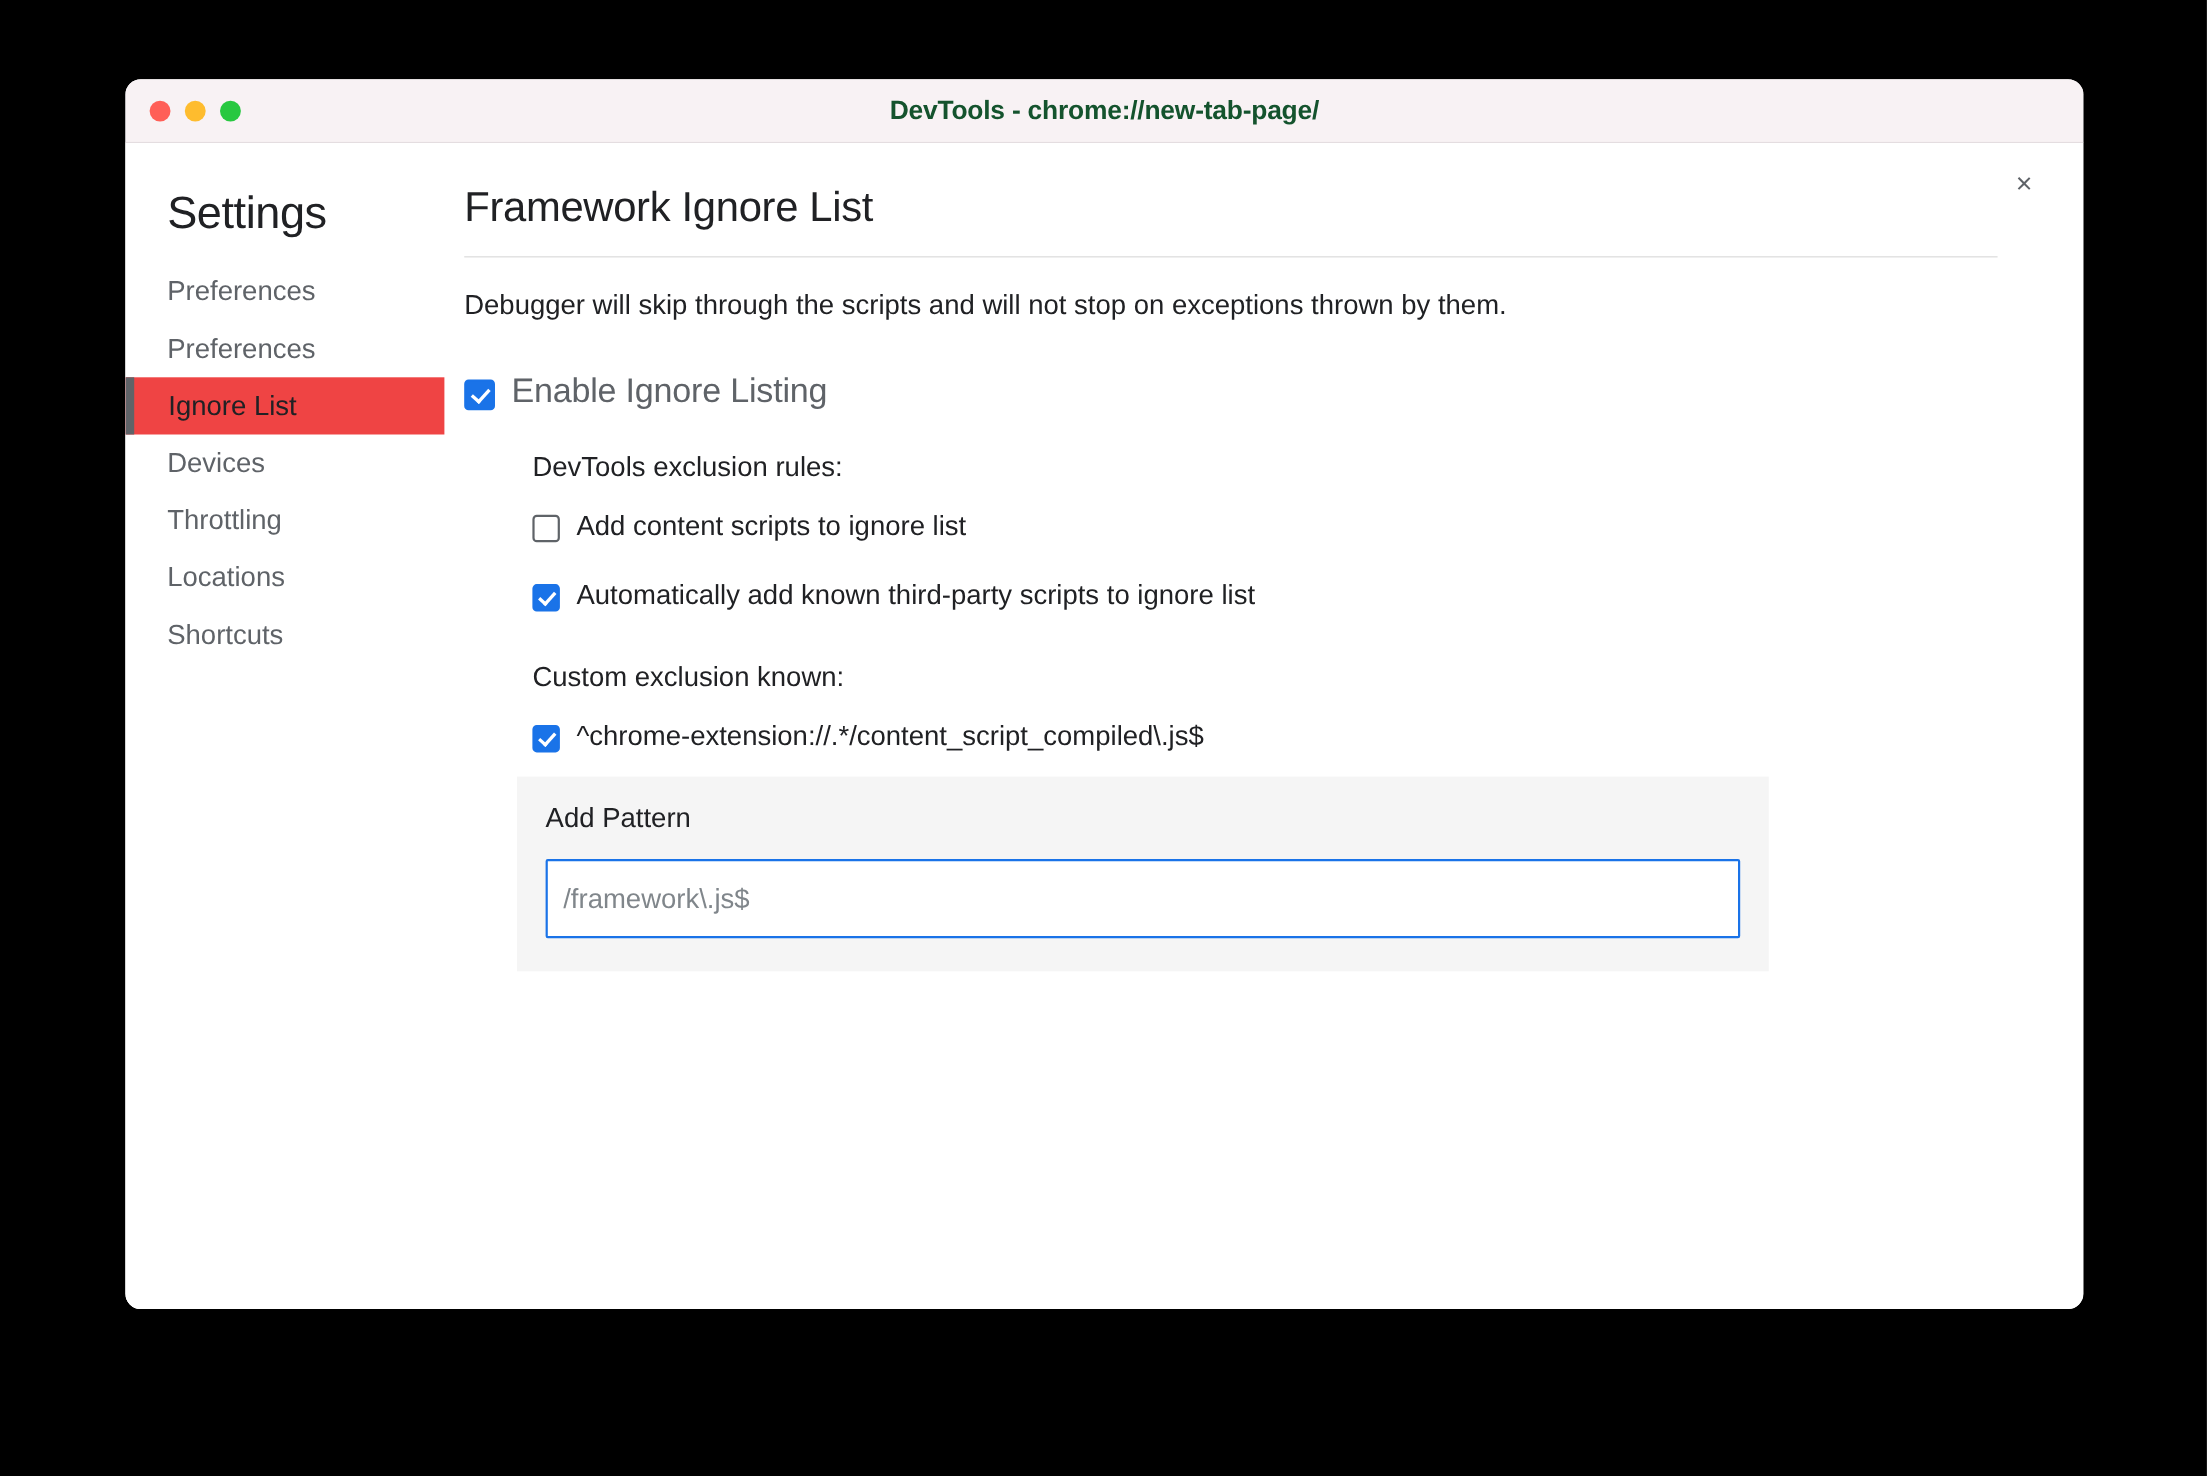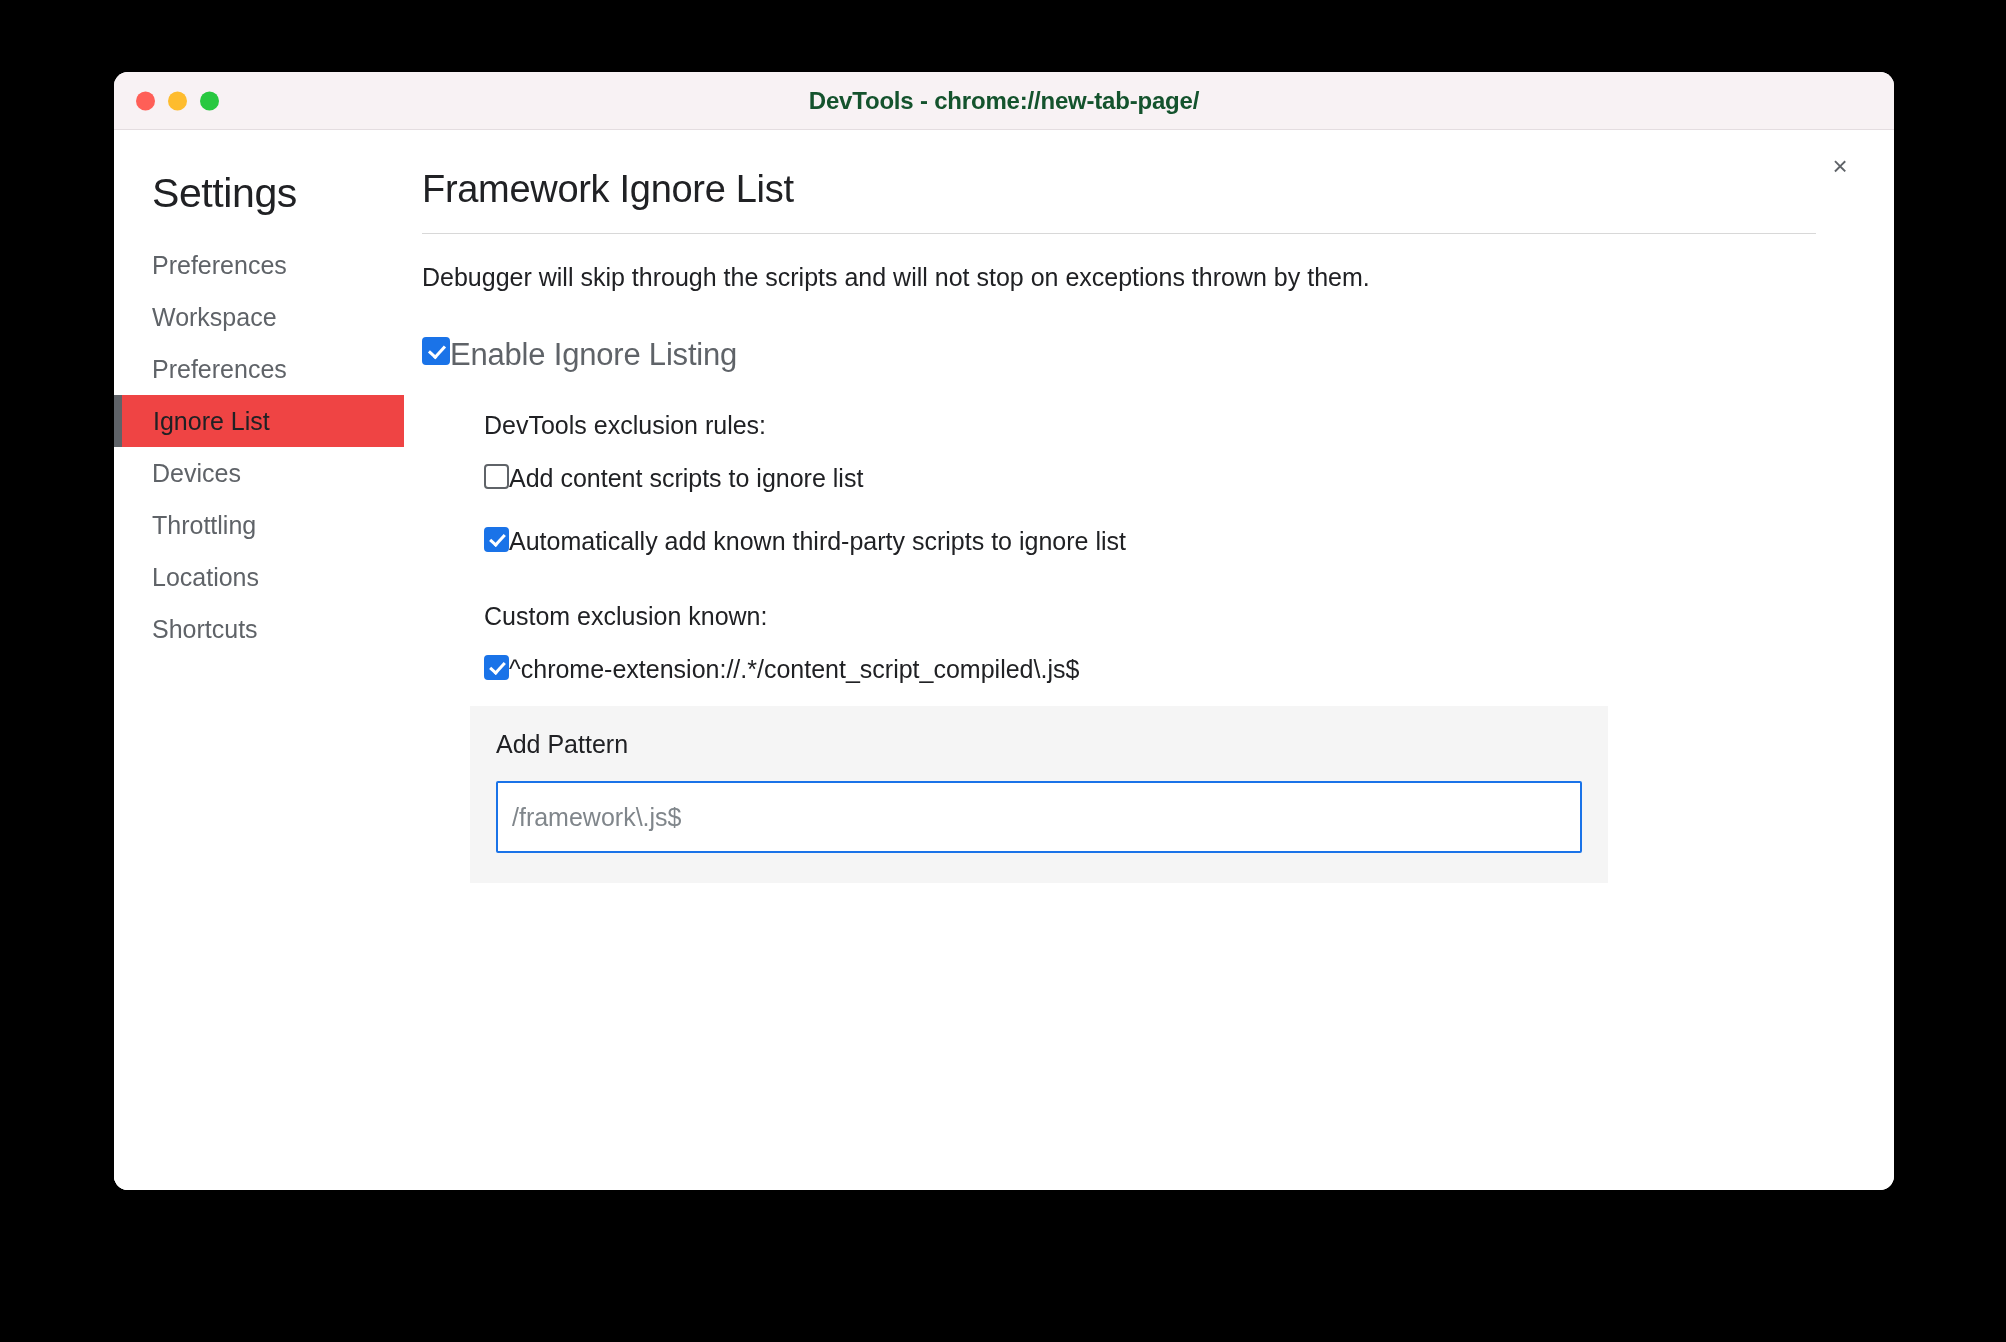--- a/index.html
+++ b/index.html
@@ -163,21 +163,22 @@
   .description {
     font-size: 25px;
     color: #202124;
     margin: 0 0 44px 0;
     line-height: 1.25;
   }
 
   
   .cb-row {
     display: flex;
-    align-items: flex-start;
+    align-items: flex-end;
+    gap: 15px;
     cursor: pointer;
   }
   .cb {
     flex: 0 0 auto;
     width: 25px;
     height: 25px;
     border-radius: 4px;
     box-sizing: border-box;
     display: inline-block;
     position: relative;
@@ -315,23 +316,20 @@
     <div class="win-body">
 
       <button class="close-btn">×</button>
 
       <div class="sidebar">
         <h1 class="sidebar-title">Settings</h1>
         <div class="nav-item">
           <span>Preferences</span>
         </div>
         <div class="nav-item">
-          <span>Workspace</span>
-        </div>
-        <div class="nav-item">
           <span>Preferences</span>
         </div>
         <div class="nav-item selected">
           <span>Ignore List</span>
         </div>
         <div class="nav-item">
           <span>Devices</span>
         </div>
         <div class="nav-item">
           <span>Throttling</span>

